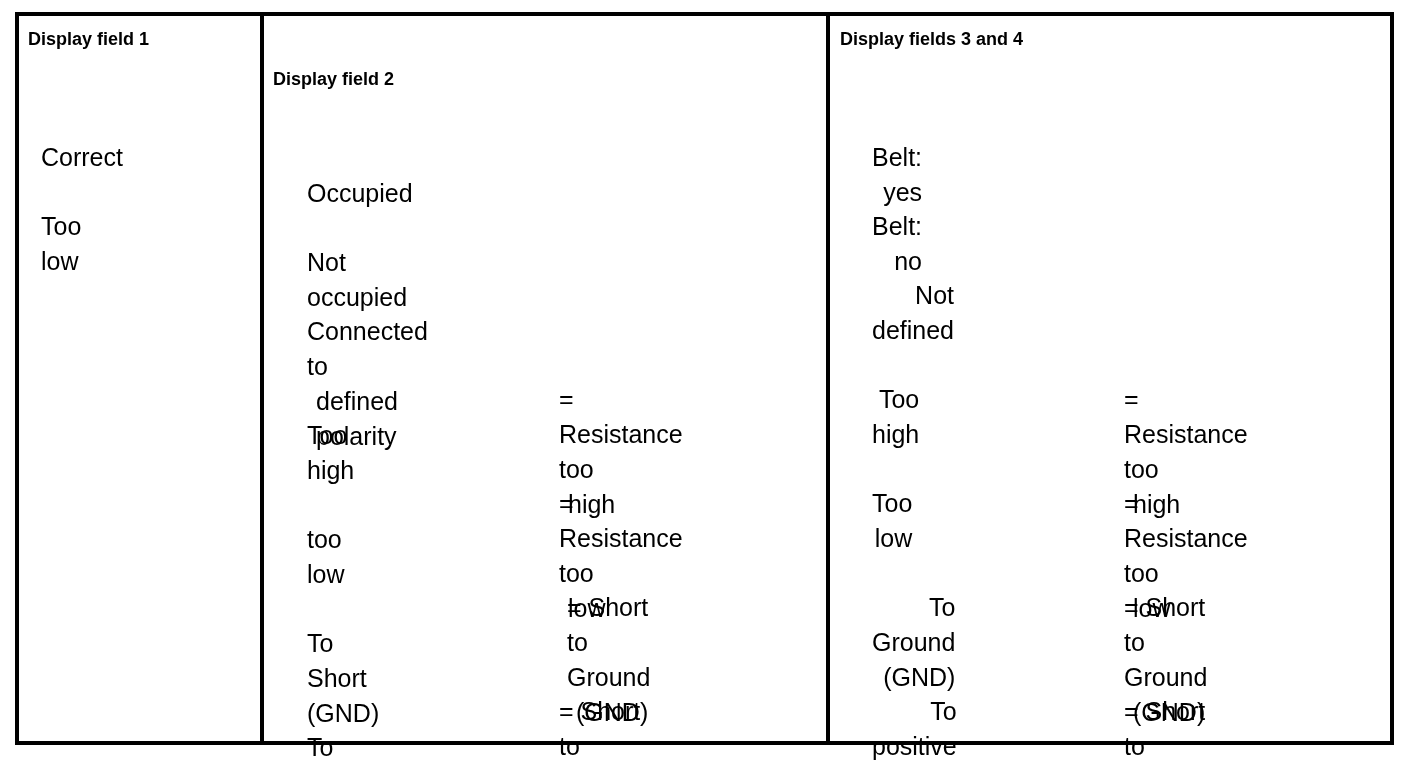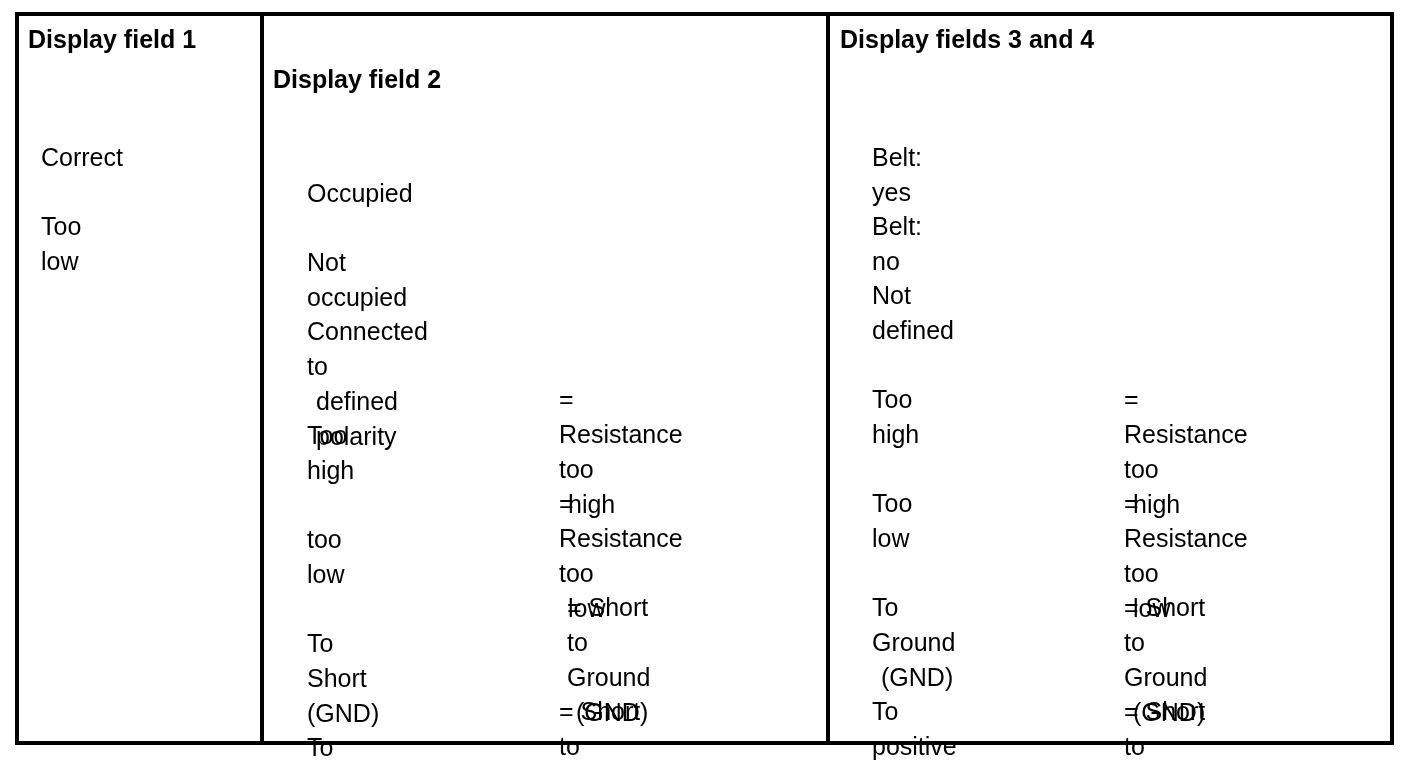--- a/index.html
+++ b/index.html
@@ -53,21 +53,21 @@
     bottom: 0;
     box-sizing: border-box;
   }
   .column.c1 { left: 0px;    width: 241px; }
   .column.c2 { left: 245px;  width: 562px; }
   .column.c3 { left: 811px;  width: 448px; }
 
   .col-header {
     position: absolute;
     top: 8px;
-    font-size: 25px;
+    font-size: 18px;
     font-weight: bold;
     line-height: 31px;
     white-space: nowrap;
   }
   .column.c1 .col-header { left: 9px; }
   .column.c2 .col-header { left: 9px; margin-top: 40px; }
   .column.c3 .col-header { left: 10px; }
 
   
   .row-entry {
@@ -89,21 +89,21 @@
 
   
   .c1 .part-left { left: 22px; }
 
   
   .c2 .part-left  { left: 43px; margin-top: 36px; }
   .c2 .part-right { left: 295px; }
   .c2 .part-right.shift { left: 303px; }
 
   
-  .c3 .part-left  { left: 42px; }
+  .c3 .part-left  { left: 42px; text-align: right; }
   .c3 .part-right { left: 294px; }
 </style>
 </head>
 <body>
 
 <div class="sheet">
 
   <div class="table-frame">
 
     <div class="col-divider d1"></div>

